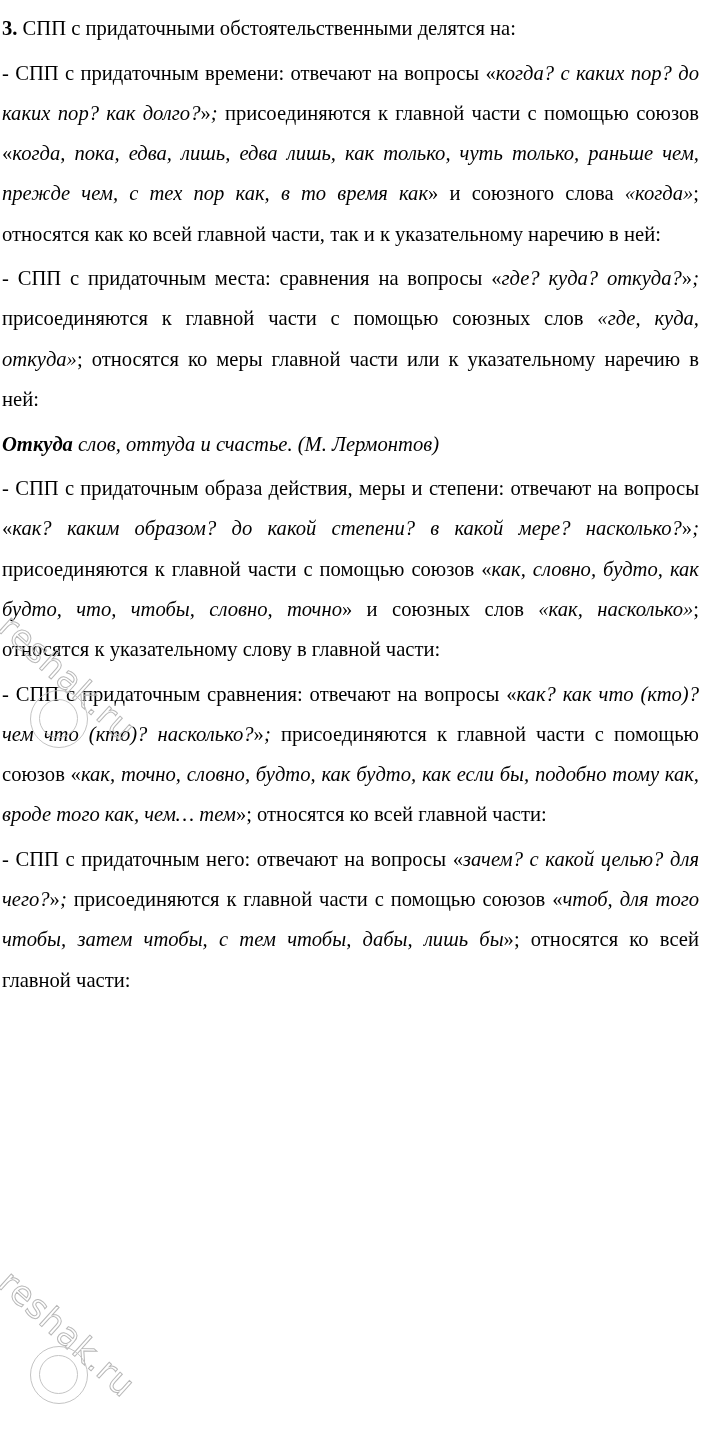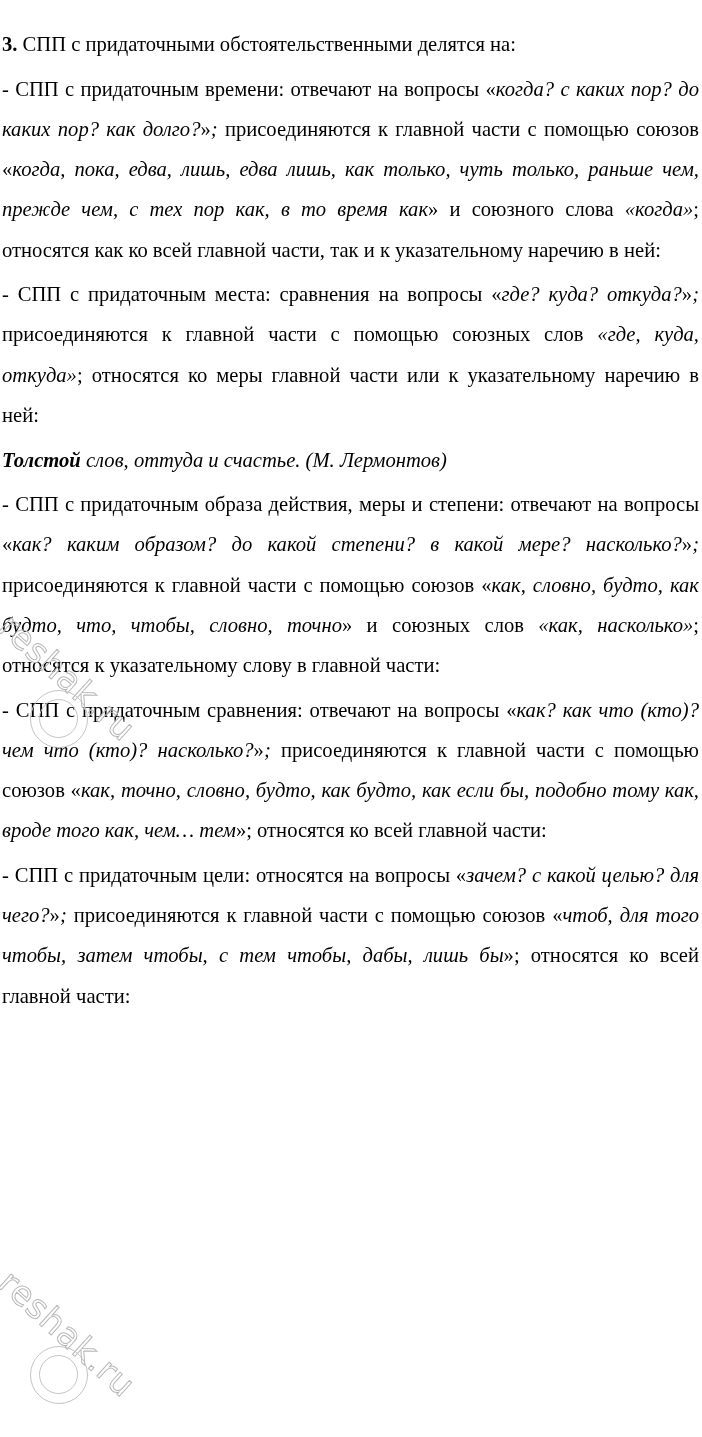--- a/index.html
+++ b/index.html
@@ -11,21 +11,21 @@
       width: 702px;
       height: 1437px;
       overflow: hidden;
       position: relative;
       font-family: "Liberation Serif", "DejaVu Serif", serif;
       color: #000000;
     }
     .doc {
       position: absolute;
       left: 0;
-      top: 16px;
+      top: 0;
       width: 700px;
       padding: 16px 1px 0 2px;
       box-sizing: border-box;
       font-size: 20.6px;
       line-height: 40.2px;
     }
     .para {
       margin: 0 0 4.5px 0;
       text-align: justify;
       text-align-last: left;
@@ -71,24 +71,24 @@
 </head>
 <body>
 
 <div class="doc">
   <p class="para first">
     <span class="b">3.</span><span> СПП с придаточными обстоятельственными делятся на:</span>
   </p>
   <div id="sections">
       <p class="para"><span>- СПП с придаточным времени: отвечают на вопросы «</span><span class="i">когда? с каких пор? до каких пор? как долго?</span><span>»</span><span class="i">;</span><span> присоединяются к главной части с помощью союзов «</span><span class="i">когда, пока, едва, лишь, едва лишь, как только, чуть только, раньше чем, прежде чем, с тех пор как, в то время как</span><span>» и союзного слова </span><span class="i">«когда»</span><span>; относятся как ко всей главной части, так и к указательному наречию в ней:</span></p>
       <p class="para"><span>- СПП с придаточным места: сравнения на вопросы «</span><span class="i">где? куда? откуда?</span><span>»</span><span class="i">;</span><span> присоединяются к главной части с помощью союзных слов </span><span class="i">«где, куда, откуда»</span><span>; относятся ко меры главной части или к указательному наречию в ней:</span></p>
-      <p class="para ex-para"><span class="bi">Толстой</span><span class="i"> слов, оттуда и счастье. (М. Лермонтов)</span></p>
+      <p class="para ex-para"><span class="bi">Откуда</span><span class="i"> слов, оттуда и счастье. (М. Лермонтов)</span></p>
       <p class="para"><span>- СПП с придаточным образа действия, меры и степени: отвечают на вопросы «</span><span class="i">как? каким образом? до какой степени? в какой мере? насколько?</span><span>»</span><span class="i">;</span><span> присоединяются к главной части с помощью союзов «</span><span class="i">как, словно, будто, как будто, что, чтобы, словно, точно</span><span>» и союзных слов </span><span class="i">«как, насколько»</span><span>; относятся к указательному слову в главной части:</span></p>
       <p class="para"><span>- СПП с придаточным сравнения: отвечают на вопросы «</span><span class="i">как? как что (кто)? чем что (кто)? насколько?</span><span>»</span><span class="i">;</span><span> присоединяются к главной части с помощью союзов «</span><span class="i">как, точно, словно, будто, как будто, как если бы, подобно тому как, вроде того как, чем… тем</span><span>»; относятся ко всей главной части:</span></p>
-      <p class="para"><span>- СПП с придаточным цели: относятся на вопросы «</span><span class="i">зачем? с какой целью? для чего?</span><span>»</span><span class="i">;</span><span> присоединяются к главной части с помощью союзов «</span><span class="i">чтоб, для того чтобы, затем чтобы, с тем чтобы, дабы, лишь бы</span><span>»; относятся ко всей главной части:</span></p>
+      <p class="para"><span>- СПП с придаточным него: отвечают на вопросы «</span><span class="i">зачем? с какой целью? для чего?</span><span>»</span><span class="i">;</span><span> присоединяются к главной части с помощью союзов «</span><span class="i">чтоб, для того чтобы, затем чтобы, с тем чтобы, дабы, лишь бы</span><span>»; относятся ко всей главной части:</span></p>
     </div>
 </div>
 
 <div class="watermark">
   <span class="wm-text" style="left:18px; top:606px;">reshak.ru</span>
   <div class="wm-copy" style="left:30px; top:690px;"></div>
 </div>
 
 <div class="watermark">
   <span class="wm-text" style="left:18px; top:1262px;">reshak.ru</span>

